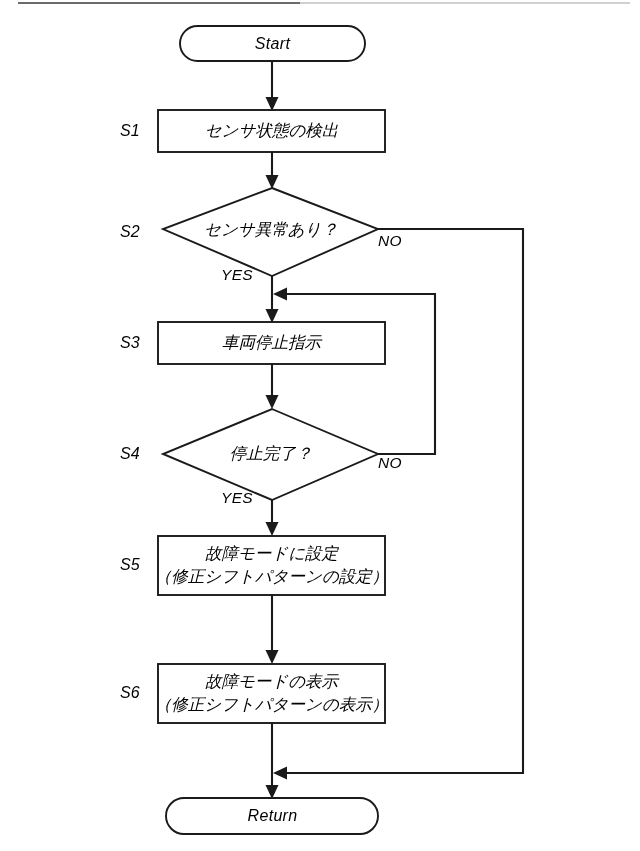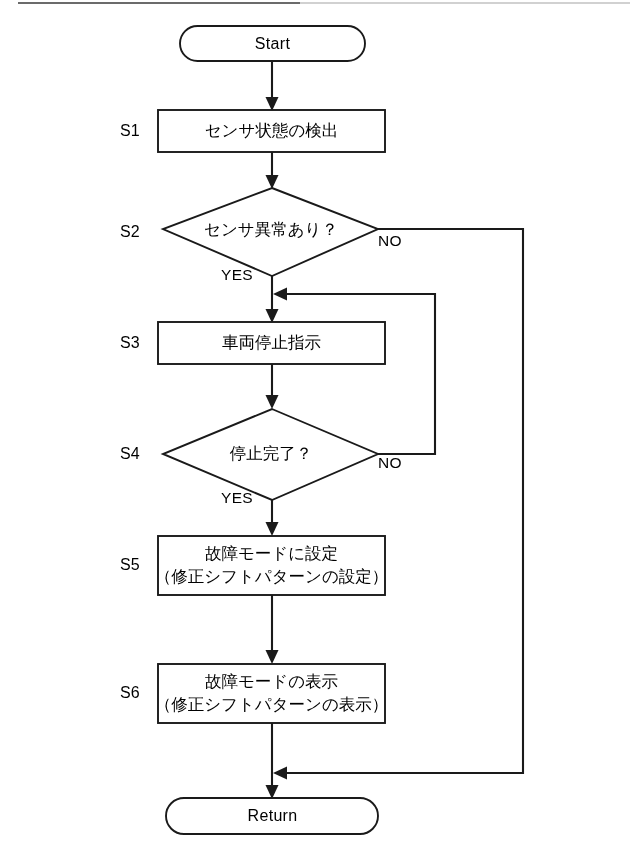--- a/index.html
+++ b/index.html
@@ -7,20 +7,21 @@
     padding: 0;
     background: #ffffff;
   }
   #page {
     position: relative;
     width: 640px;
     height: 851px;
     background: #ffffff;
     overflow: hidden;
     font-family: "Liberation Sans", "DejaVu Sans", sans-serif;
+    font-style: italic;
   }
   #flow-svg {
     display: block;
     width: 640px;
     height: 851px;
   }
   .shape-outline {
     fill: #ffffff;
     stroke: #1a1a1a;
     stroke-width: 1.9;

